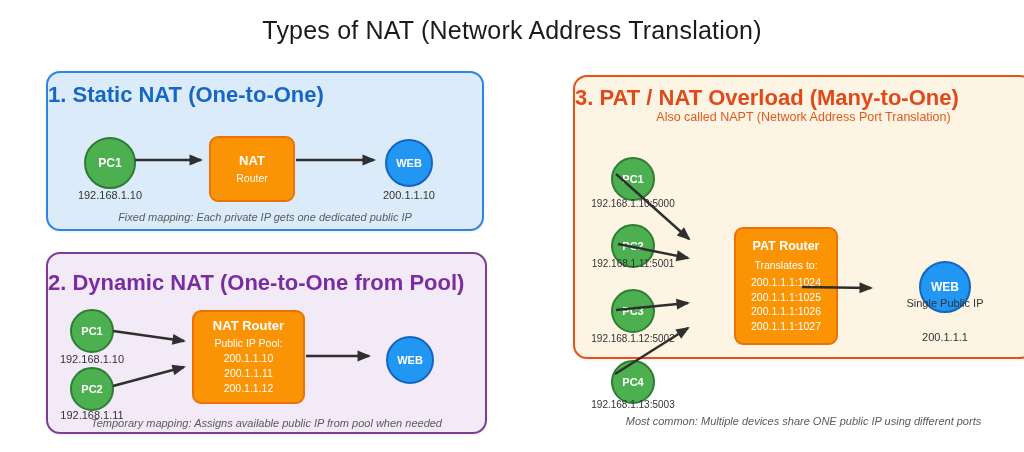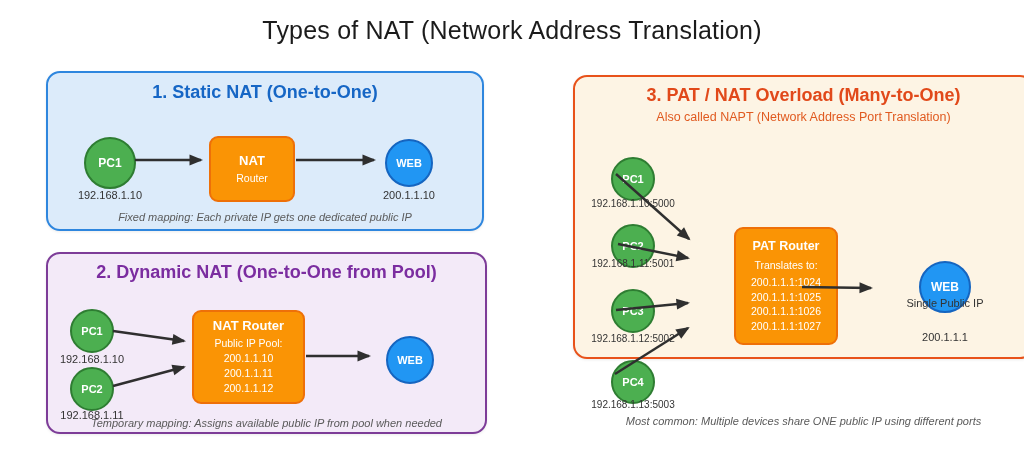--- a/index.html
+++ b/index.html
@@ -11,24 +11,24 @@
 
   .panel { position:absolute; border-radius:14px; box-sizing:border-box;
     box-shadow:0 1px 3px rgba(0,0,0,0.08); }
   #panel-static  { left:46px;  top:71px;  width:438px; height:160px;
     background:var(--c-panel1-bg); border:2.5px solid var(--c-panel1-border); }
   #panel-dynamic { left:46px;  top:252px; width:441px; height:182px;
     background:var(--c-panel2-bg); border:2.5px solid var(--c-panel2-border); }
   #panel-pat     { left:537px; top:75px;  width:461px; height:284px;
     background:var(--c-panel3-bg); border:2.5px solid var(--c-panel3-border);margin-left:36px; }
 
-  .panel-title { position:absolute; left:0; right:0; text-align:center;
-    font-weight:bold; font-size:18px; }
+  .panel-title { position:absolute; left:0; right:0; text-align:left;
+    font-weight:bold; font-size:22px; }
   #panel-static  .panel-title { top:9px;  color:var(--c-panel1-title); }
-  #panel-dynamic .panel-title { top:8px;  color:var(--c-panel2-title); }
+  #panel-dynamic .panel-title { top:16px;  color:var(--c-panel2-title); }
   #panel-pat     .panel-title { top:8px;  color:var(--c-panel3-title); }
   .panel-subtitle { position:absolute; left:0; right:0; top:33px; text-align:center;
     font-size:12.5px; color:var(--c-panel3-subtitle); }
 
   .circle { position:absolute; border-radius:50%; display:flex; align-items:center;
     justify-content:center; font-weight:bold; color:#ffffff; box-sizing:border-box;
     font-size:12px; }
   .circle.sm { font-size:11px; }
   .green { background:var(--c-green-fill); border:2px solid var(--c-green-border); }
   .blue  { background:var(--c-blue-fill);  border:2px solid var(--c-blue-border); }

